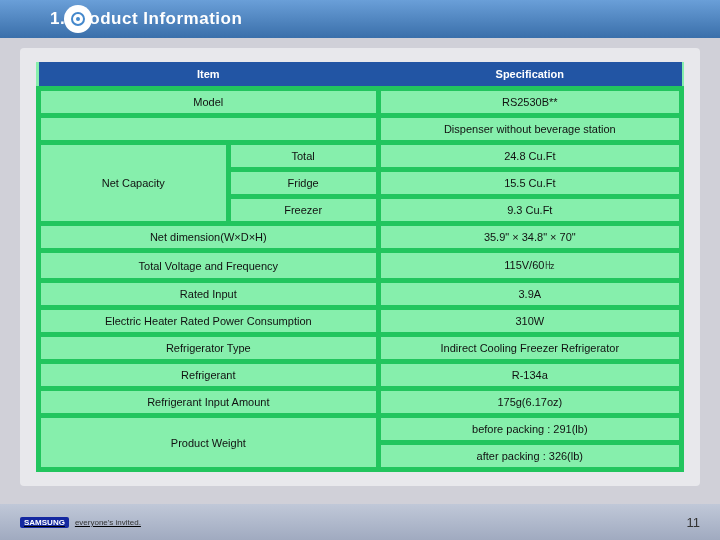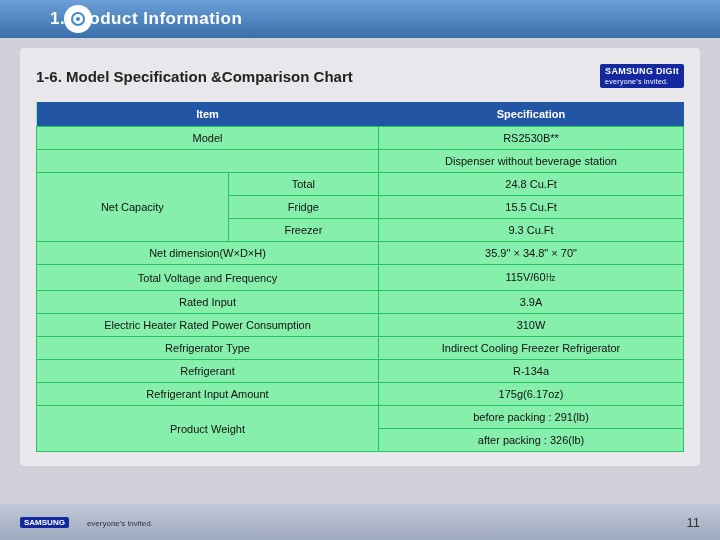--- a/index.html
+++ b/index.html
@@ -89,43 +89,44 @@
 
     th {
       background: #2255a4;
       color: white;
       padding: 6px 10px;
       text-align: center;
       font-weight: bold;
     }
 
     td {
-      border: 1px solid #22c55e;
+      border: 5px solid #22c55e;
       padding: 5px 26px;
       text-align: center;
       color: #111;
       vertical-align: middle;
     }
 
     .footer-bar {
       position: absolute;
       bottom: 0;
       width: 720px;
       height: 36px;
       background: linear-gradient(to bottom, #c0c8d8, #a0aac0);
       display: flex;
       align-items: center;
       justify-content: space-between;
       padding: 0 20px;
     }
 
     .footer-logo {
       display: flex;
-      align-items: flex-end;
-      gap: 18px;
+      align-items: center;
+      gap: 6px;
+      text-decoration: underline;
     }
 
     .footer-logo-box {
       background: #1428a0;
       color: white;
       font-size: 8px;
       font-weight: bold;
       padding: 1px 4px;
       border-radius: 2px;
     }
@@ -145,26 +146,20 @@
       <svg width="16" height="16" viewBox="0 0 16 16">
         <circle cx="8" cy="8" r="6" fill="none" stroke="#4488cc" stroke-width="2"></circle>
         <circle cx="8" cy="8" r="2" fill="#4488cc"></circle>
       </svg>
     </div>
     <h1>1.  Product  Information</h1>
   </div>
 </div>
 
 <div class="main-content">
-  <div class="section-title">
-    <span>1-6. Model Specification &amp;Comparison Chart</span>
-    <div class="samsung-logo">
-      <span class="samsung-logo-text">SAMSUNG DIGIt<br><span style="font-size:7px;font-weight:normal;">everyone's invited.</span></span>
-    </div>
-  </div>
 
   <table>
     <thead>
       <tr class="row-header">
         <th colspan="2">Item</th>
         <th>Specification</th>
       </tr>
     </thead>
     <tbody>
 

